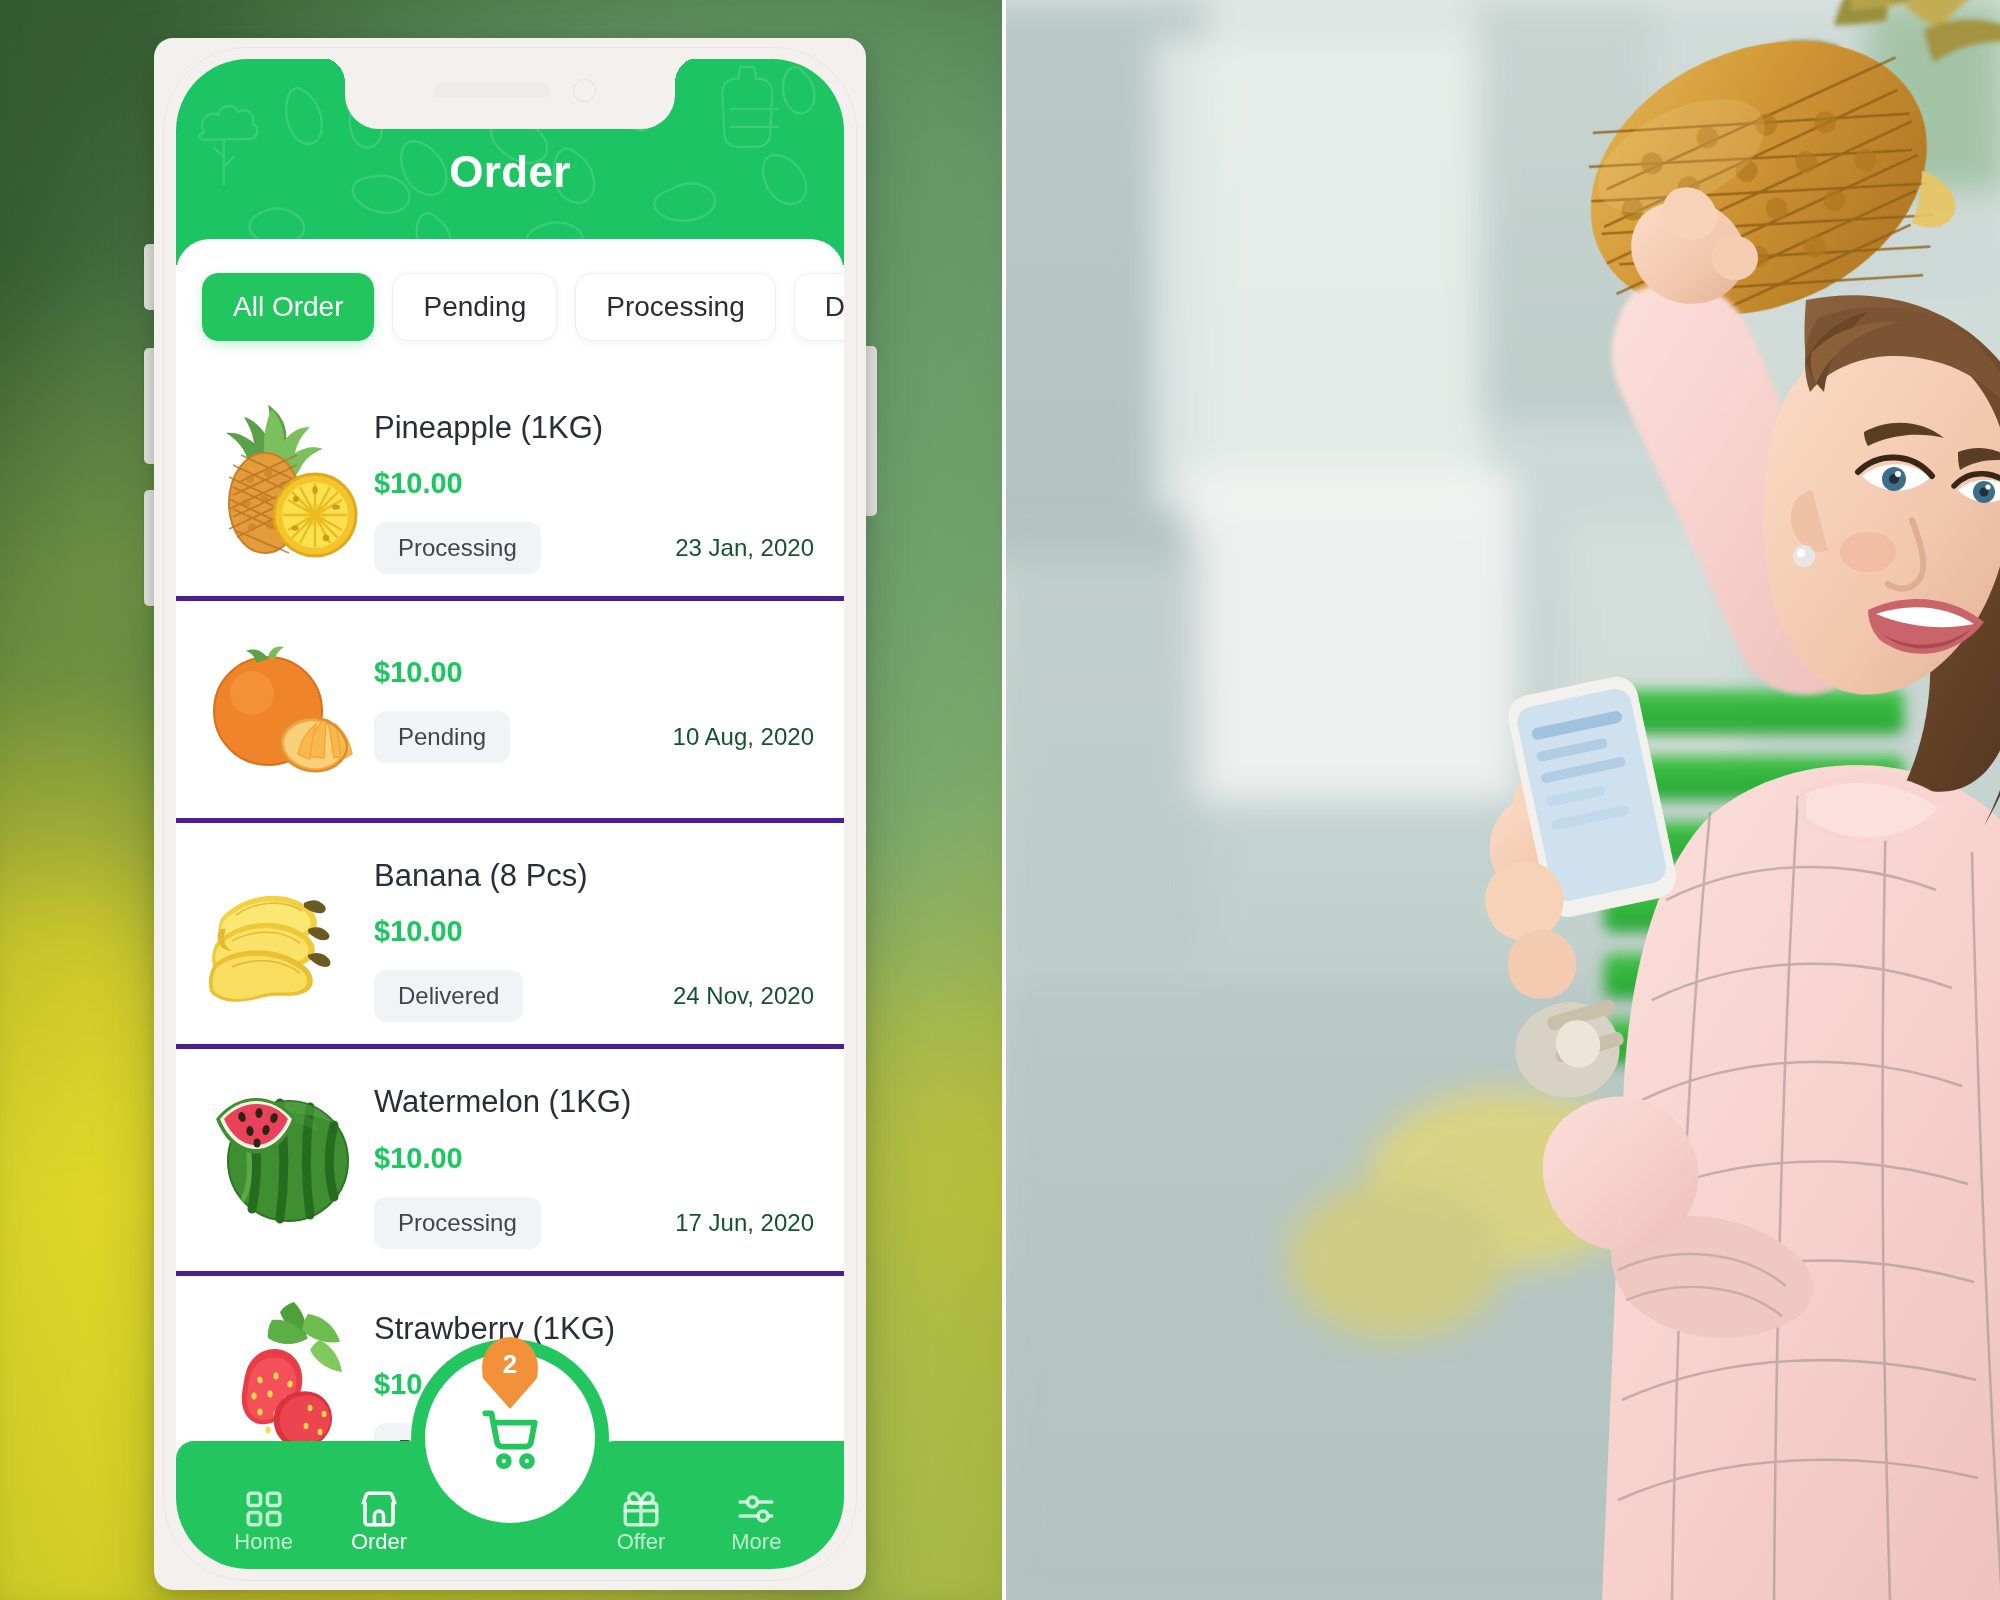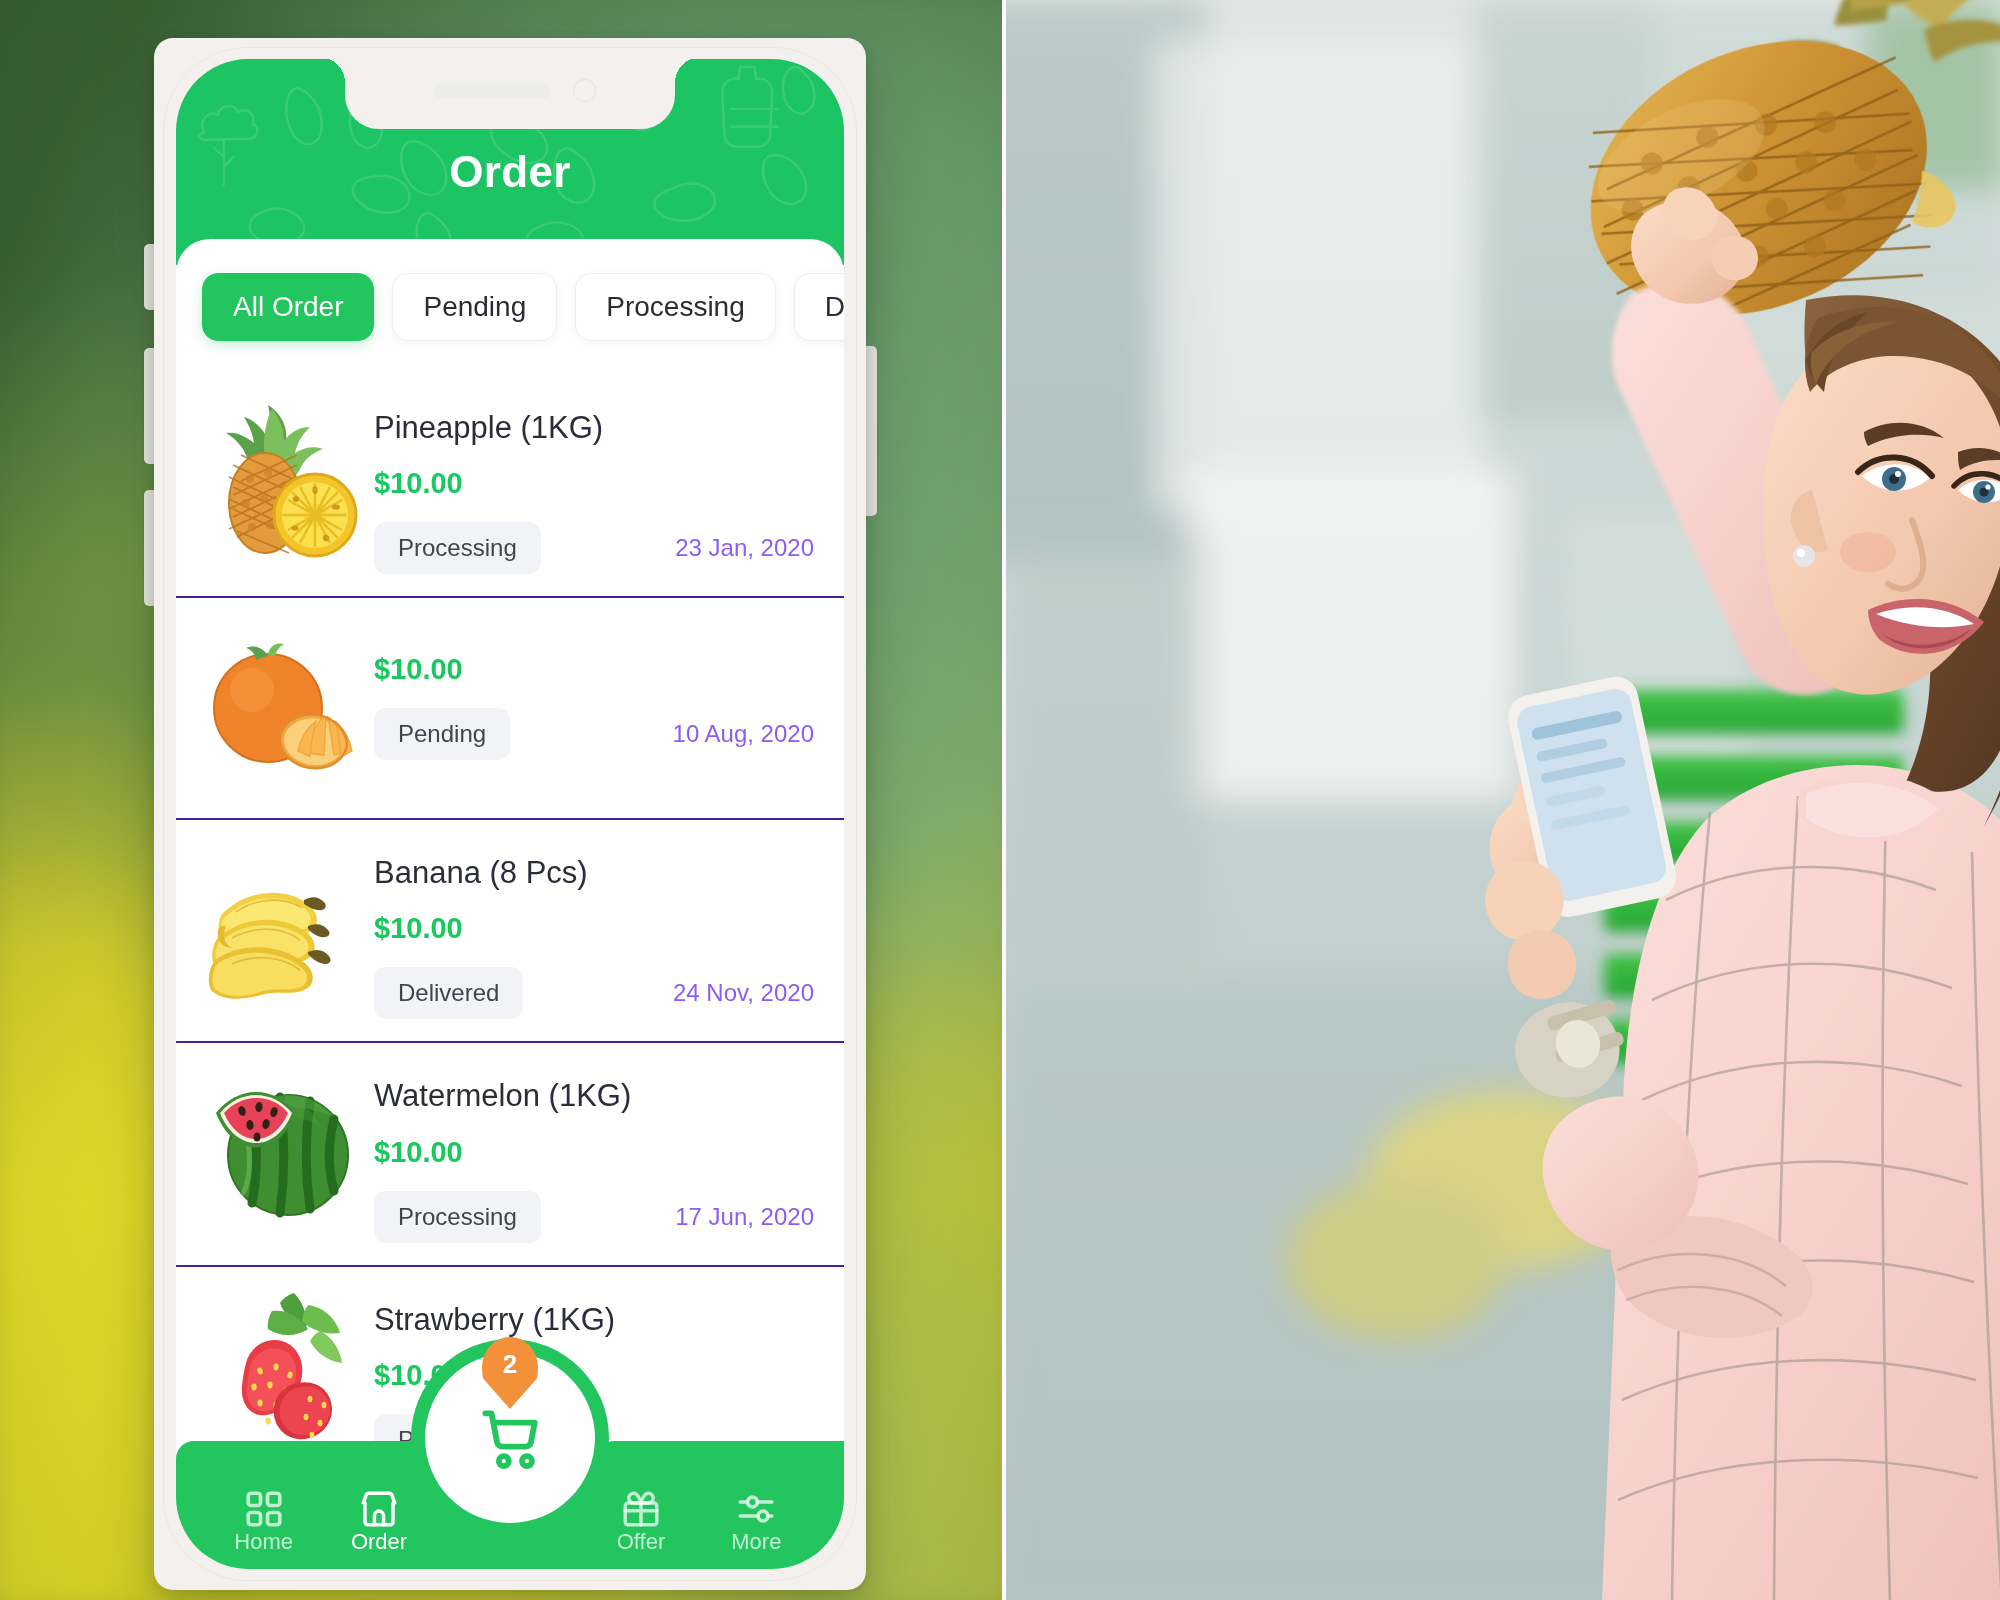--- a/index.html
+++ b/index.html
@@ -141,21 +141,21 @@
 
   
   .order-list {
     position: absolute; top: 136px; left: 0; right: 0; bottom: 0;
     overflow: hidden;
   }
   .order-row {
     position: relative;
     display: flex; align-items: flex-start;
     padding: 20px 26px 22px 26px;
-    border-bottom: 2px solid #4c1d95;
+    border-bottom: 5px solid #4c1d95;
     min-height: 222px;
   }
   .order-row:last-child { border-bottom: none; }
   .thumb {
     flex: 0 0 auto;
     width: 158px; height: 168px;
     margin-right: 14px;
     position: relative;
   }
   .thumb svg { width: 100%; height: 100%; display: block; }
@@ -164,21 +164,21 @@
   .order-price { font-size: 29px; color: #19c95e; font-weight: bold; margin-top: 21px; }
   .order-meta { display: flex; align-items: center; margin-top: 22px; }
   .status-badge {
     display: inline-flex; align-items: center; justify-content: center;
     height: 52px; padding: 0 24px;
     background: #f2f3f6; border-radius: 12px;
     font-size: 24px; color: #40444f;
   }
   .order-date {
     margin-left: auto; padding-right: 4px;
-    font-size: 24px; color: #8b5cf6;
+    font-size: 24px; color: #14532d;
     white-space: nowrap;
   }
 
   
   .bottom-nav {
     position: absolute; left: 0; right: 0; bottom: 0; height: 128px;
     z-index: 25;
   }
   .nav-bg { position: absolute; inset: 0; }
   .nav-items {

